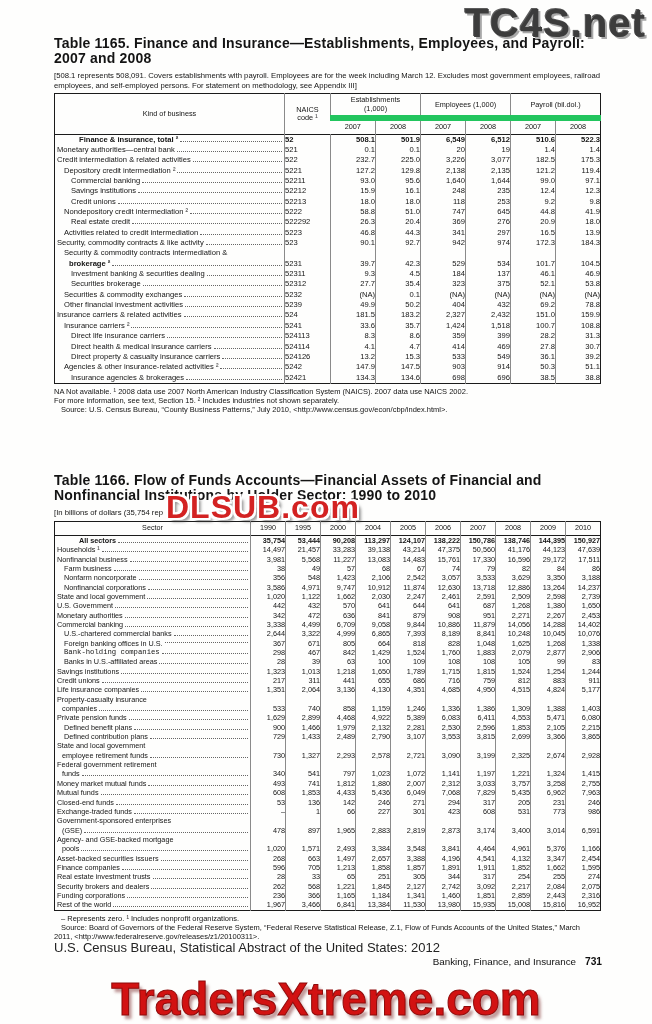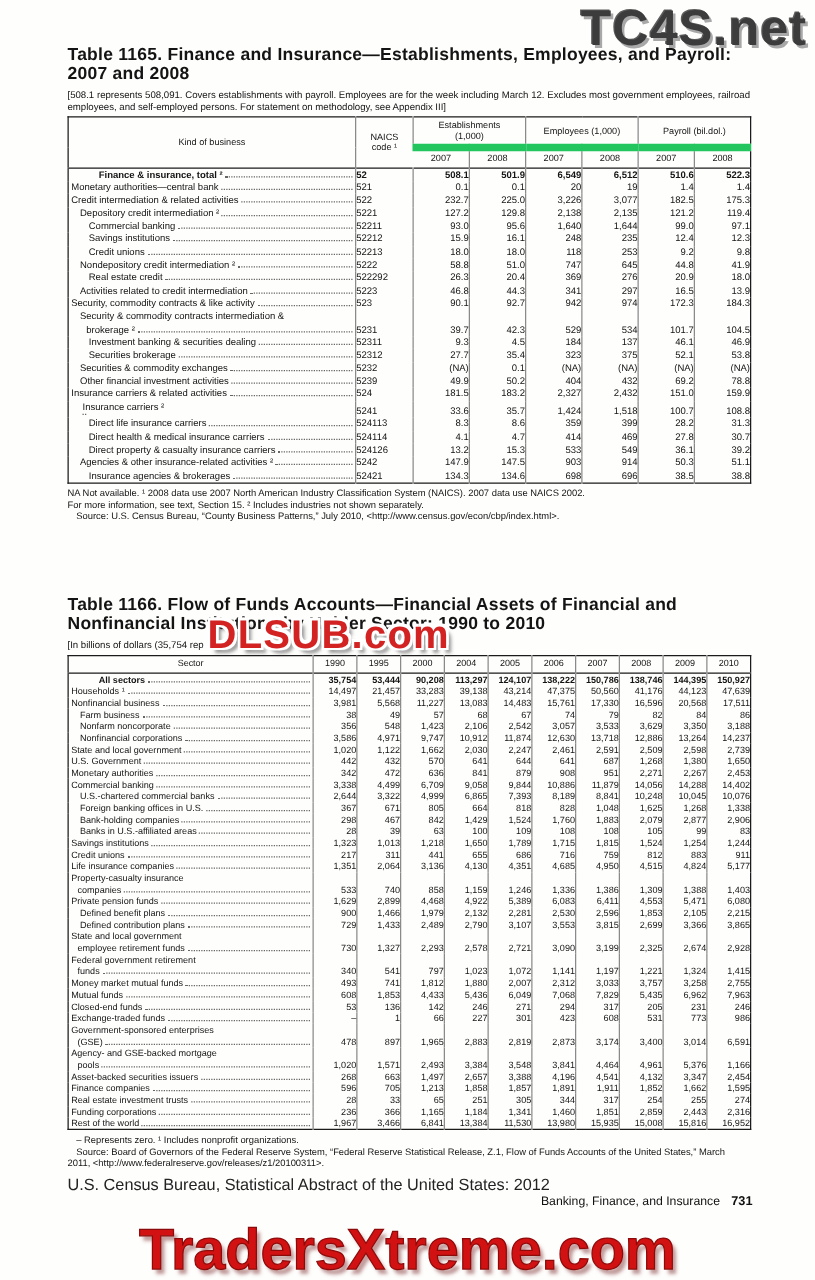--- a/index.html
+++ b/index.html
@@ -256,21 +256,21 @@
             <td class="num">942</td>
             <td class="num">974</td>
             <td class="num">172.3</td>
             <td class="num">184.3</td>
           </tr>
           <tr>
             <td>
               <div class="lbl-line" style="padding-left: 9px;">
                 <span>Security &amp; commodity contracts intermediation &amp;</span>
               </div>
-              <div class="lbl-line" style="padding-left: 14px;">
+              <div class="lbl-line" style="padding-left: 14px; font-weight: bold;">
                 <span>brokerage ²</span>
                 <span class="leader"></span>
               </div>
             </td>
             <td class="naics">5231</td>
             <td class="num">39.7</td>
             <td class="num">42.3</td>
             <td class="num">529</td>
             <td class="num">534</td>
             <td class="num">101.7</td>
@@ -346,21 +346,21 @@
             <td class="naics">524</td>
             <td class="num">181.5</td>
             <td class="num">183.2</td>
             <td class="num">2,327</td>
             <td class="num">2,432</td>
             <td class="num">151.0</td>
             <td class="num">159.9</td>
           </tr>
           <tr>
             <td>
-              <div class="lbl-line" style="padding-left: 9px; flex-direction: column;">
+              <div class="lbl-line" style="padding-left: 9px;">
                 <span>Insurance carriers ²</span>
                 <span class="leader"></span>
               </div>
             </td>
             <td class="naics">5241</td>
             <td class="num">33.6</td>
             <td class="num">35.7</td>
             <td class="num">1,424</td>
             <td class="num">1,518</td>
             <td class="num">100.7</td>
@@ -528,21 +528,21 @@
               </div>
             </td>
             <td class="num">3,981</td>
             <td class="num">5,568</td>
             <td class="num">11,227</td>
             <td class="num">13,083</td>
             <td class="num">14,483</td>
             <td class="num">15,761</td>
             <td class="num">17,330</td>
             <td class="num">16,596</td>
-            <td class="num">20,568</td>
+            <td class="num">29,172</td>
             <td class="num">17,511</td>
           </tr>
           <tr>
             <td>
               <div class="lbl-line" style="padding-left: 9px;">
                 <span>Farm business</span>
                 <span class="leader"></span>
               </div>
             </td>
             <td class="num">38</td>
@@ -677,39 +677,39 @@
             <td class="num">6,865</td>
             <td class="num">7,393</td>
             <td class="num">8,189</td>
             <td class="num">8,841</td>
             <td class="num">10,248</td>
             <td class="num">10,045</td>
             <td class="num">10,076</td>
           </tr>
           <tr>
             <td>
-              <div class="lbl-line" style="padding-left: 9px;">
+              <div class="lbl-line" style="padding-left: 9px; align-items: center;">
                 <span>Foreign banking offices in U.S.</span>
                 <span class="leader"></span>
               </div>
             </td>
             <td class="num">367</td>
             <td class="num">671</td>
             <td class="num">805</td>
             <td class="num">664</td>
             <td class="num">818</td>
             <td class="num">828</td>
             <td class="num">1,048</td>
             <td class="num">1,625</td>
             <td class="num">1,268</td>
             <td class="num">1,338</td>
           </tr>
           <tr>
             <td>
-              <div class="lbl-line" style="padding-left: 9px;">
+              <div class="lbl-line" style="padding-left: 9px; font-family: Liberation Mono, monospace;">
                 <span>Bank-holding companies</span>
                 <span class="leader"></span>
               </div>
             </td>
             <td class="num">298</td>
             <td class="num">467</td>
             <td class="num">842</td>
             <td class="num">1,429</td>
             <td class="num">1,524</td>
             <td class="num">1,760</td>
@@ -1071,20 +1071,38 @@
             <td class="num">305</td>
             <td class="num">344</td>
             <td class="num">317</td>
             <td class="num">254</td>
             <td class="num">255</td>
             <td class="num">274</td>
           </tr>
           <tr>
             <td>
               <div class="lbl-line" style="padding-left: 2px;">
+                <span>Security brokers and dealers</span>
+                <span class="leader"></span>
+              </div>
+            </td>
+            <td class="num">262</td>
+            <td class="num">568</td>
+            <td class="num">1,221</td>
+            <td class="num">1,845</td>
+            <td class="num">2,127</td>
+            <td class="num">2,742</td>
+            <td class="num">3,092</td>
+            <td class="num">2,217</td>
+            <td class="num">2,084</td>
+            <td class="num">2,075</td>
+          </tr>
+          <tr>
+            <td>
+              <div class="lbl-line" style="padding-left: 2px;">
                 <span>Funding corporations</span>
                 <span class="leader"></span>
               </div>
             </td>
             <td class="num">236</td>
             <td class="num">366</td>
             <td class="num">1,165</td>
             <td class="num">1,184</td>
             <td class="num">1,341</td>
             <td class="num">1,460</td>

